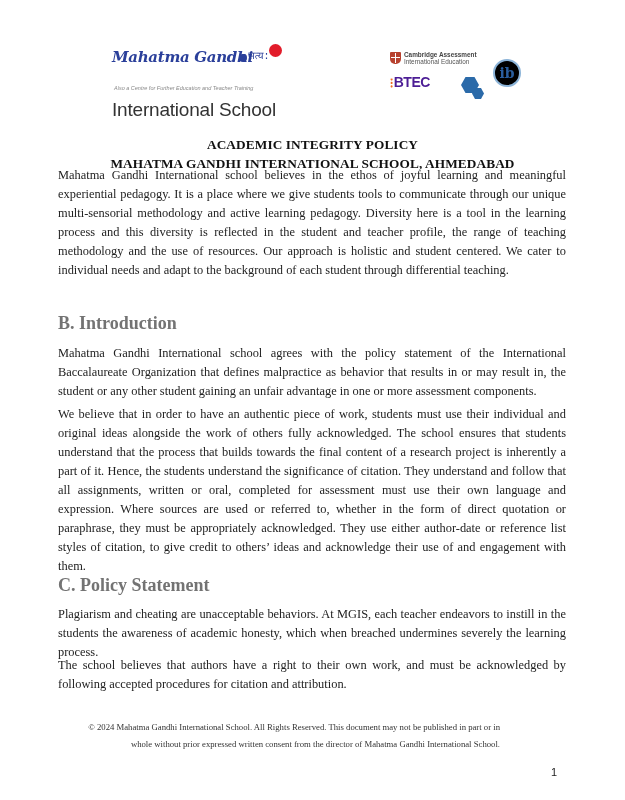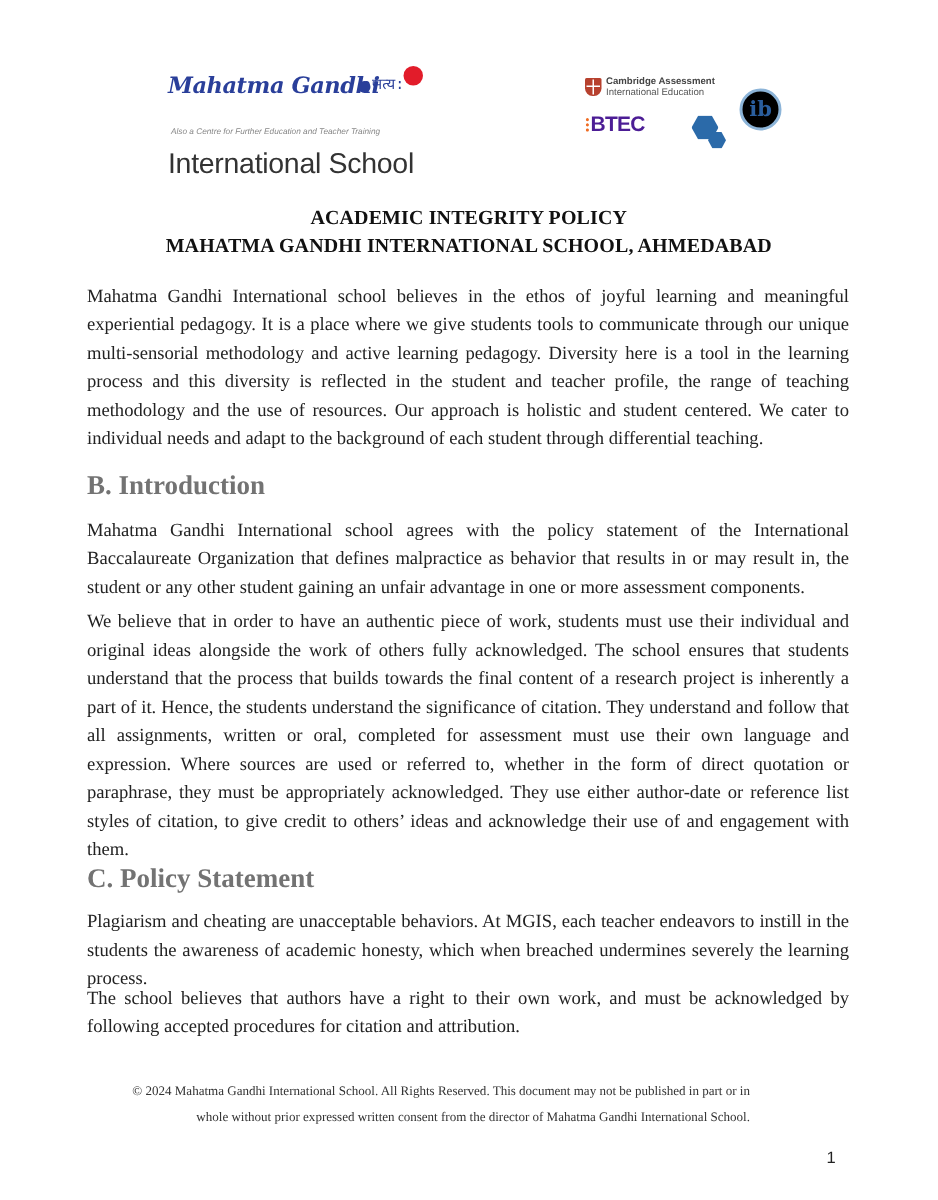--- a/index.html
+++ b/index.html
@@ -37,21 +37,21 @@
 
     .title { position: absolute; left: 0; width: 625px; text-align: center; font-weight: bold; font-size: 13.3px;
       letter-spacing: 0.1px; color: #111; }
     .title.t1 { top: 137px; }
     .title.t2 { top: 156px; }
 
     .para { position: absolute; left: 58px; width: 508px; font-size: 12.4px; line-height: 19px; text-align: justify;
       color: #222; }
     .heading { position: absolute; left: 58px; font-weight: bold; font-size: 18px; color: #737373; }
 
-    .p1 { top: 188px; }
+    .p1 { top: 166px; }
     .h-b { top: 313px; }
     .p2 { top: 344px; }
     .p3 { top: 405px; }
     .h-c { top: 575px; }
     .p4 { top: 605px; }
     .p5 { top: 656px; }
 
     .footer-note { position: absolute; left: 70px; width: 430px; top: 719px; font-size: 8.7px; line-height: 17px; color: #333; text-align: right; }
     .page-num { position: absolute; left: 551px; top: 766px; font-family: "Liberation Sans", sans-serif; font-size: 11px; color: #222; }
   </style>

